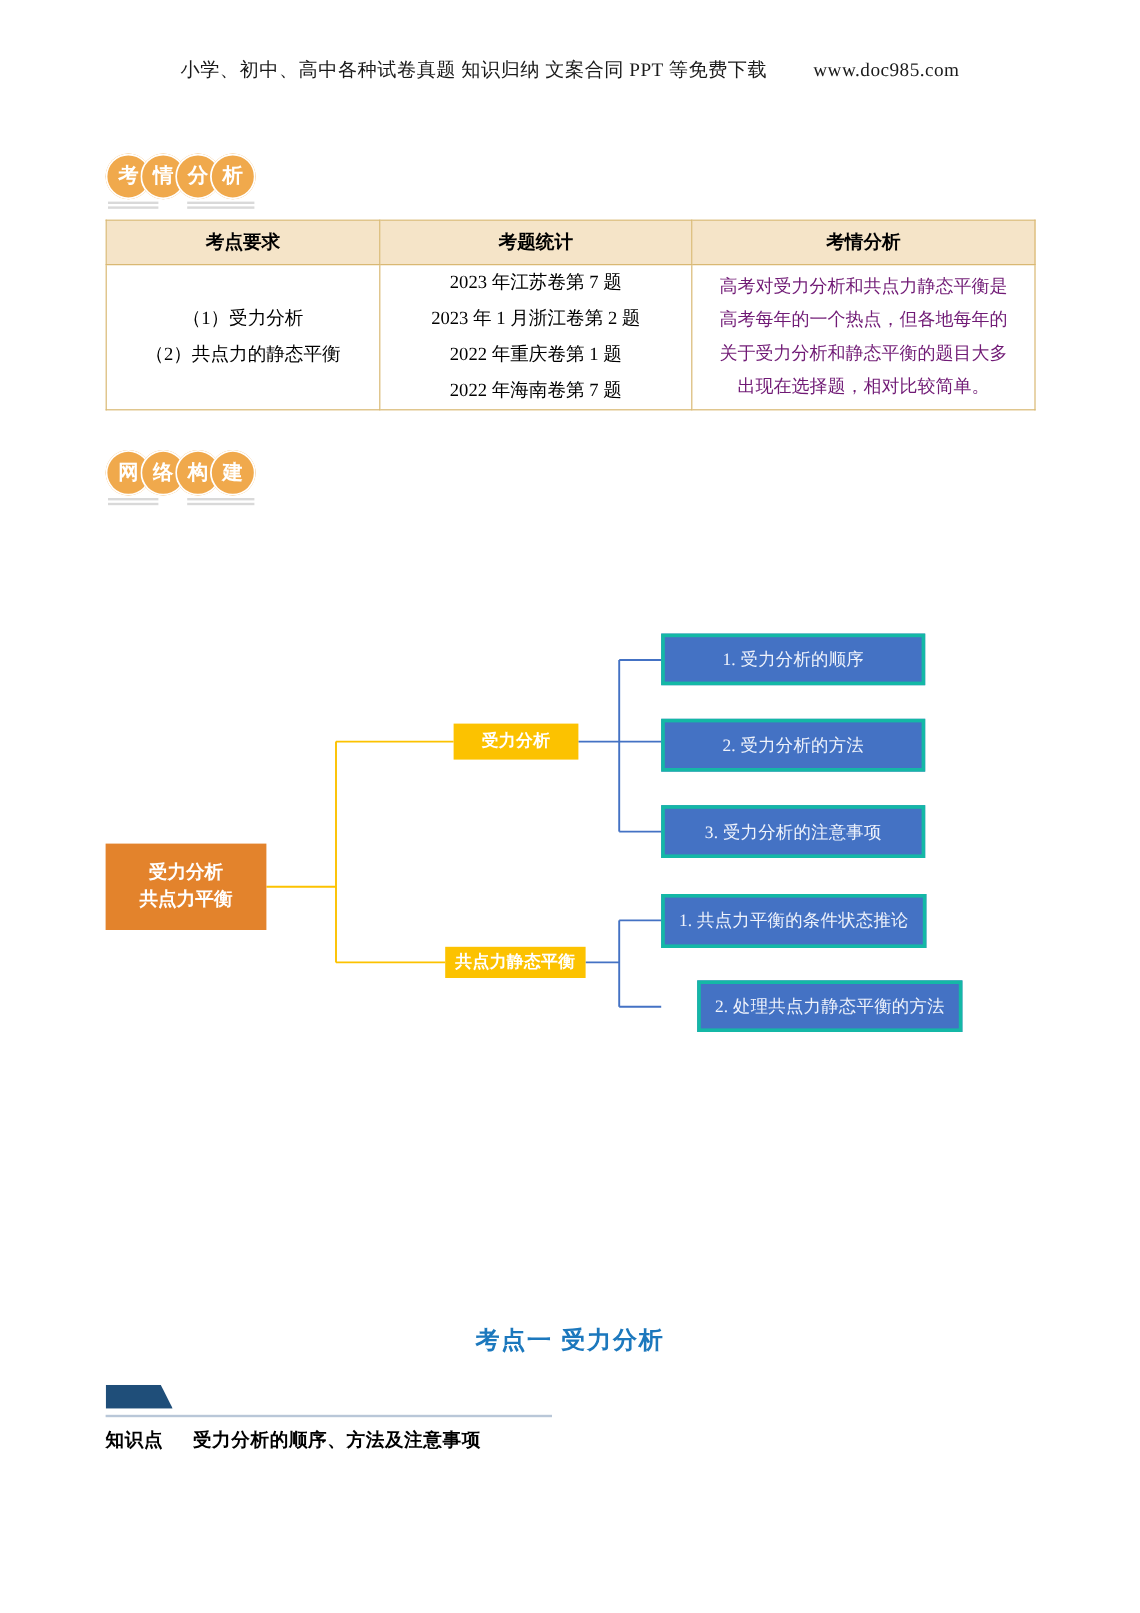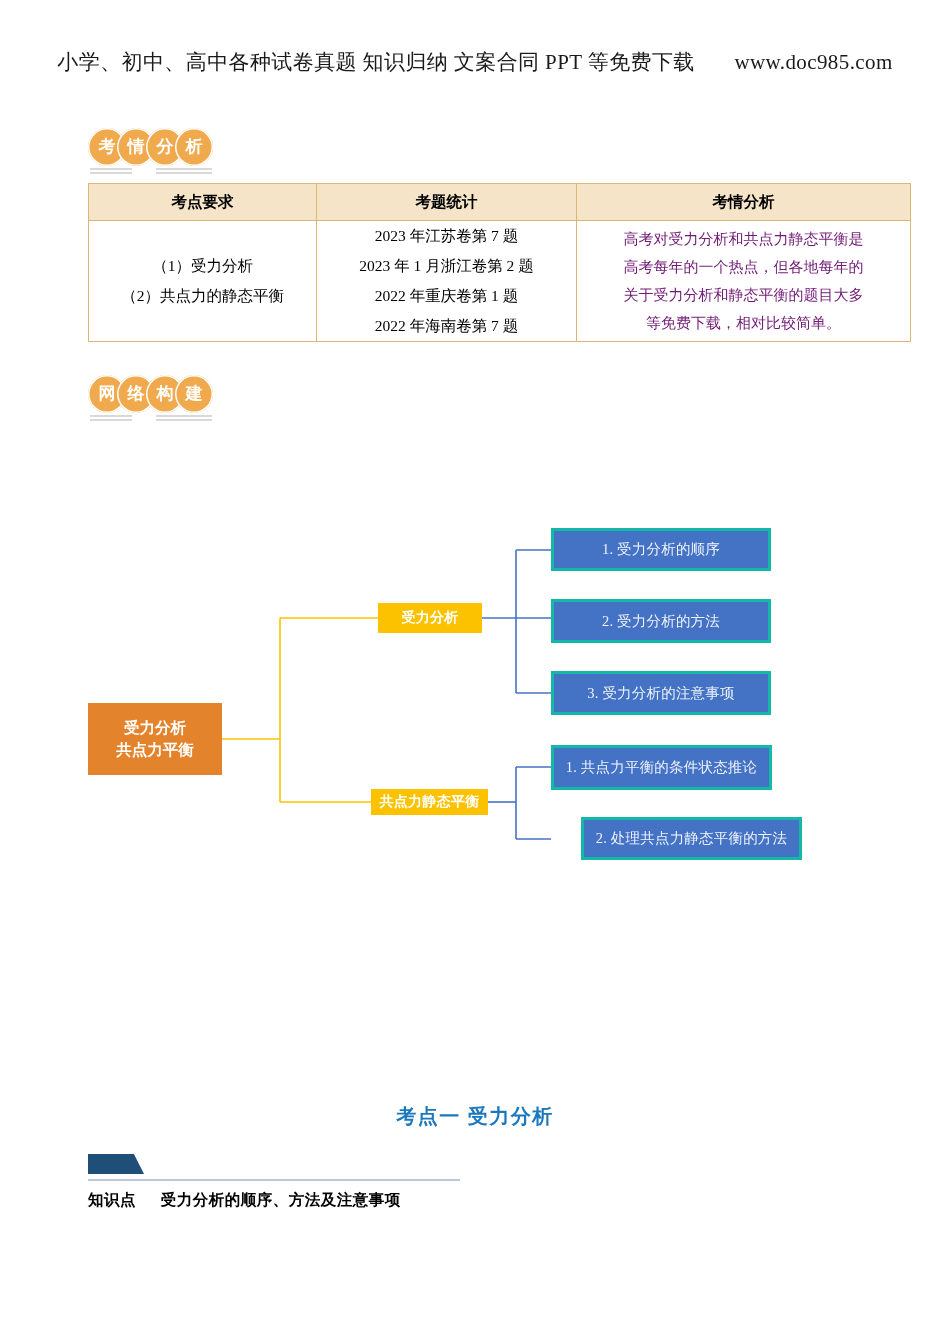--- a/index.html
+++ b/index.html
@@ -11,21 +11,21 @@
     color:#000;
     position:relative;
     overflow:hidden;
   }
 
   
   .site-header{
     position:absolute; left:0; top:48px; width:950px;
     text-align:center;
     font-family:"Liberation Serif", serif;
-    font-size:21px; color:#1a1a1a; letter-spacing:.4px;
+    font-size:16px; color:#1a1a1a; letter-spacing:.4px;
   }
   .site-header .url{ margin-left:34px; }
 
   
   .badge{ position:absolute; height:46px; }
   .badge .circles{ position:relative; height:38px; }
   .badge .c{
     position:absolute; top:0;
     width:38px; height:38px; border-radius:50%;
     background:#f0a94c;
@@ -69,21 +69,21 @@
     background:#f5e4c8;
     height:37px;
     font-family:"Liberation Sans", sans-serif;
     font-weight:bold;
     font-size:15.5px;
     color:#000;
     text-align:center;
   }
   .col1{ width:228px; }
   .col2{ width:260px; }
-  .col3{ width:334px; }
+  .col3{ width:286px; }
 
   .cell-req{
     text-align:center;
     font-size:15.5px;
     line-height:30px;
     padding:10px 6px;
     color:#000;
   }
   .cell-stat{
     text-align:center;
@@ -219,21 +219,21 @@
       <td class="cell-stat">
         <div>2023 年江苏卷第 7 题</div>
         <div>2023 年 1 月浙江卷第 2 题</div>
         <div>2022 年重庆卷第 1 题</div>
         <div>2022 年海南卷第 7 题</div>
       </td>
       <td class="cell-ana">
         <p>高考对受力分析和共点力静态平衡是</p>
         <p>高考每年的一个热点，但各地每年的</p>
         <p>关于受力分析和静态平衡的题目大多</p>
-        <p>等免费下载，相对比较简单。</p>
+        <p>出现在选择题，相对比较简单。</p>
       </td>
     </tr>
   </tbody>
 </table>
 
 <div class="badge" id="badge-wl">
   <div class="circles">
     <span class="c">网</span>
     <span class="c">络</span>
     <span class="c">构</span>

